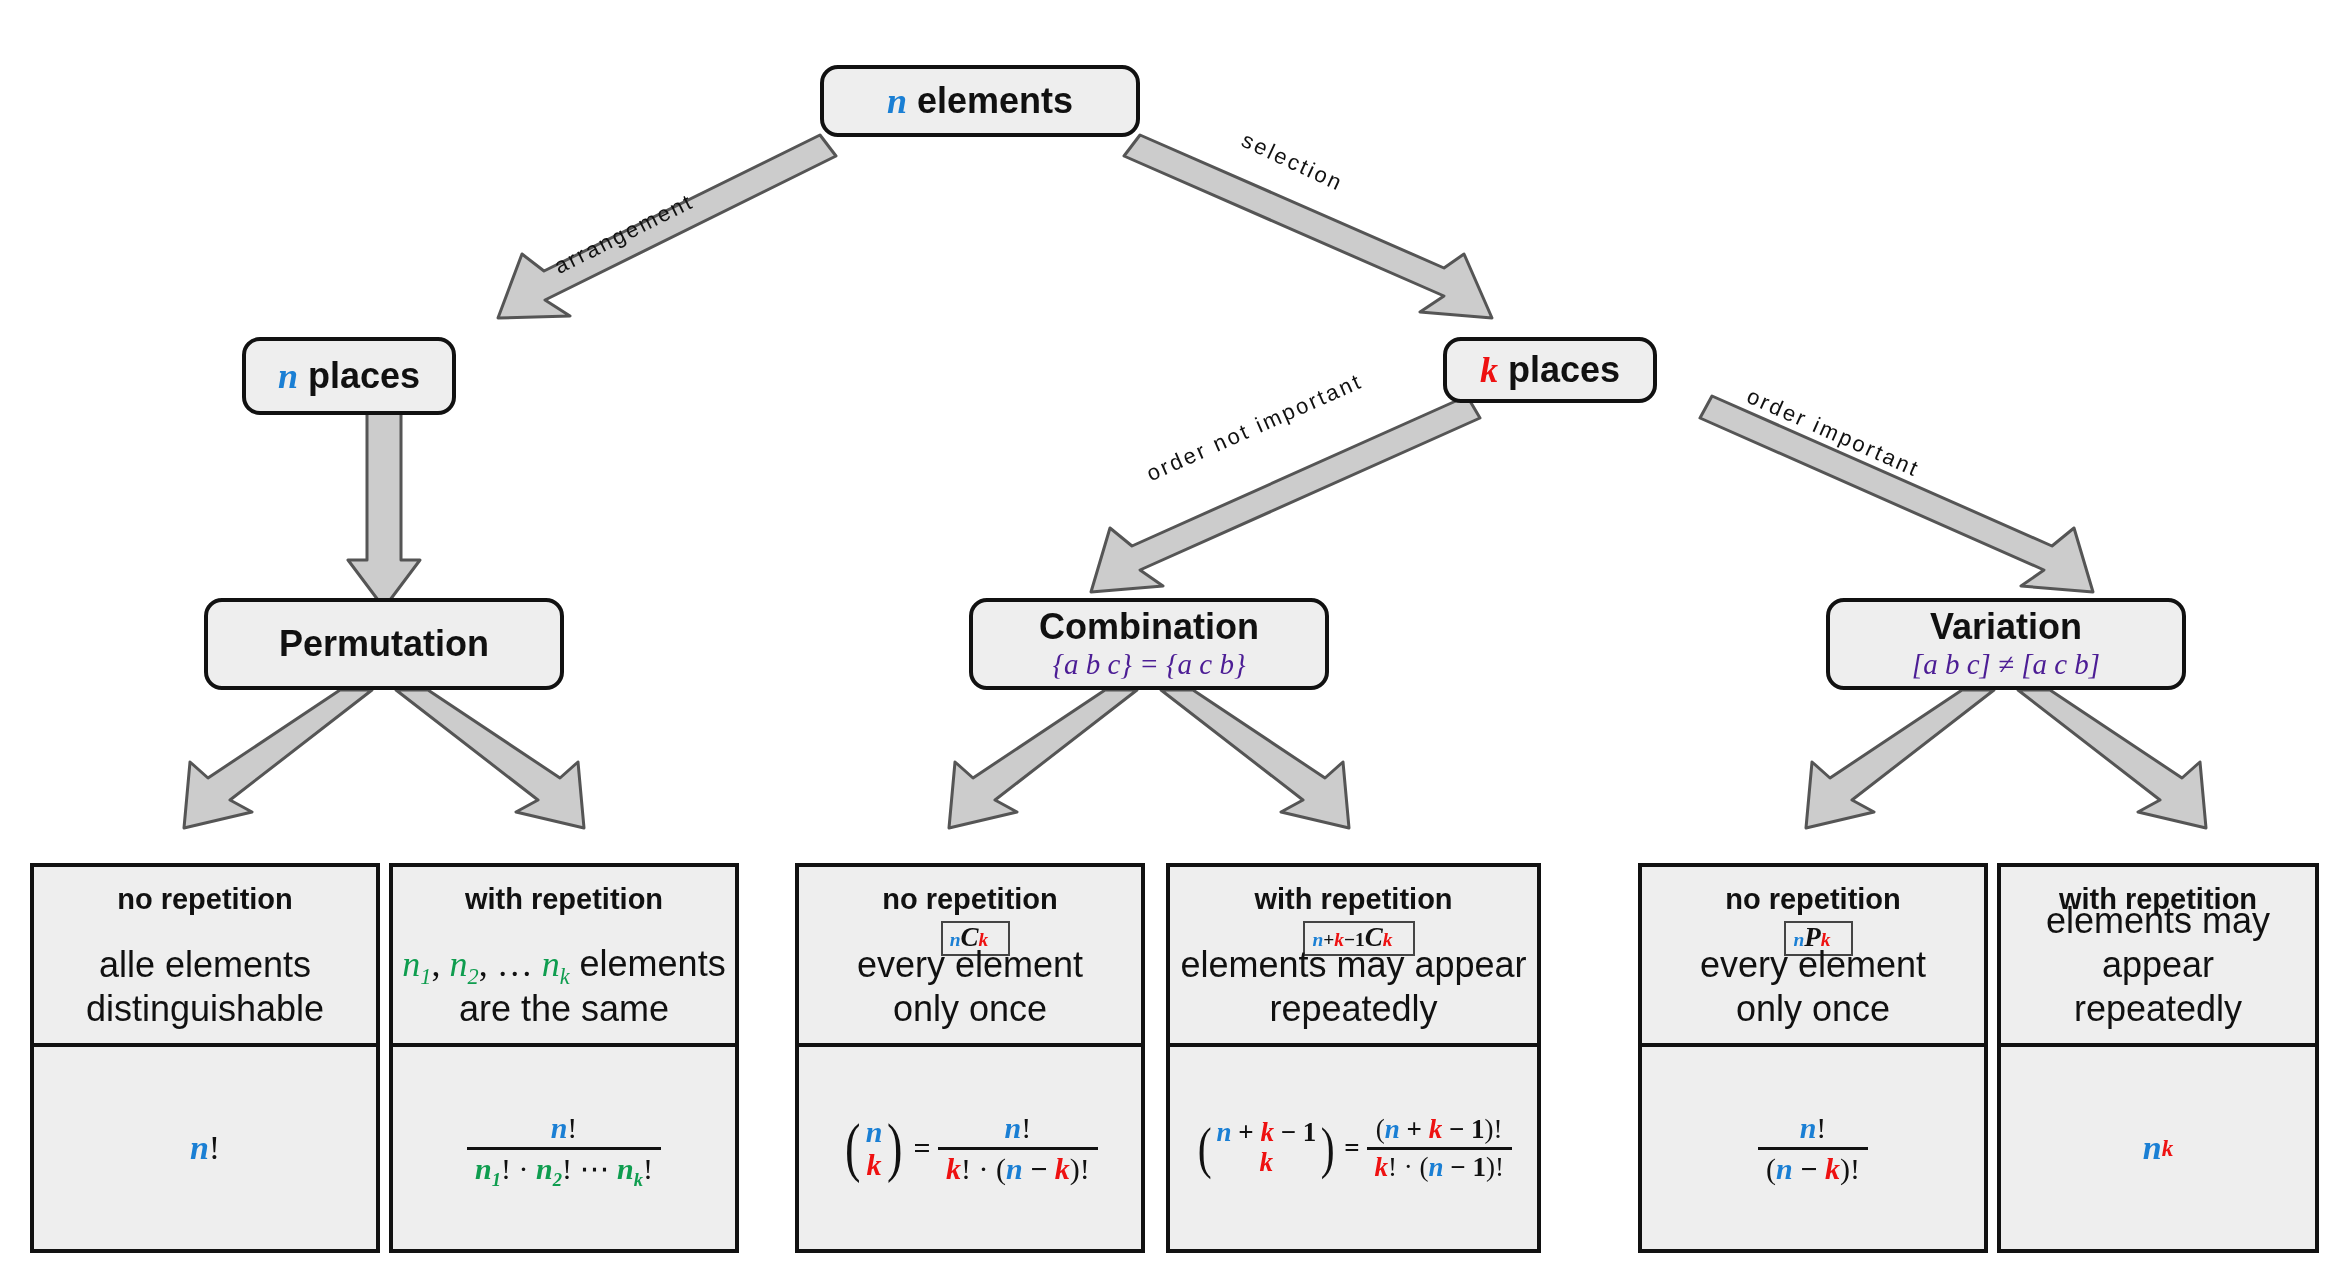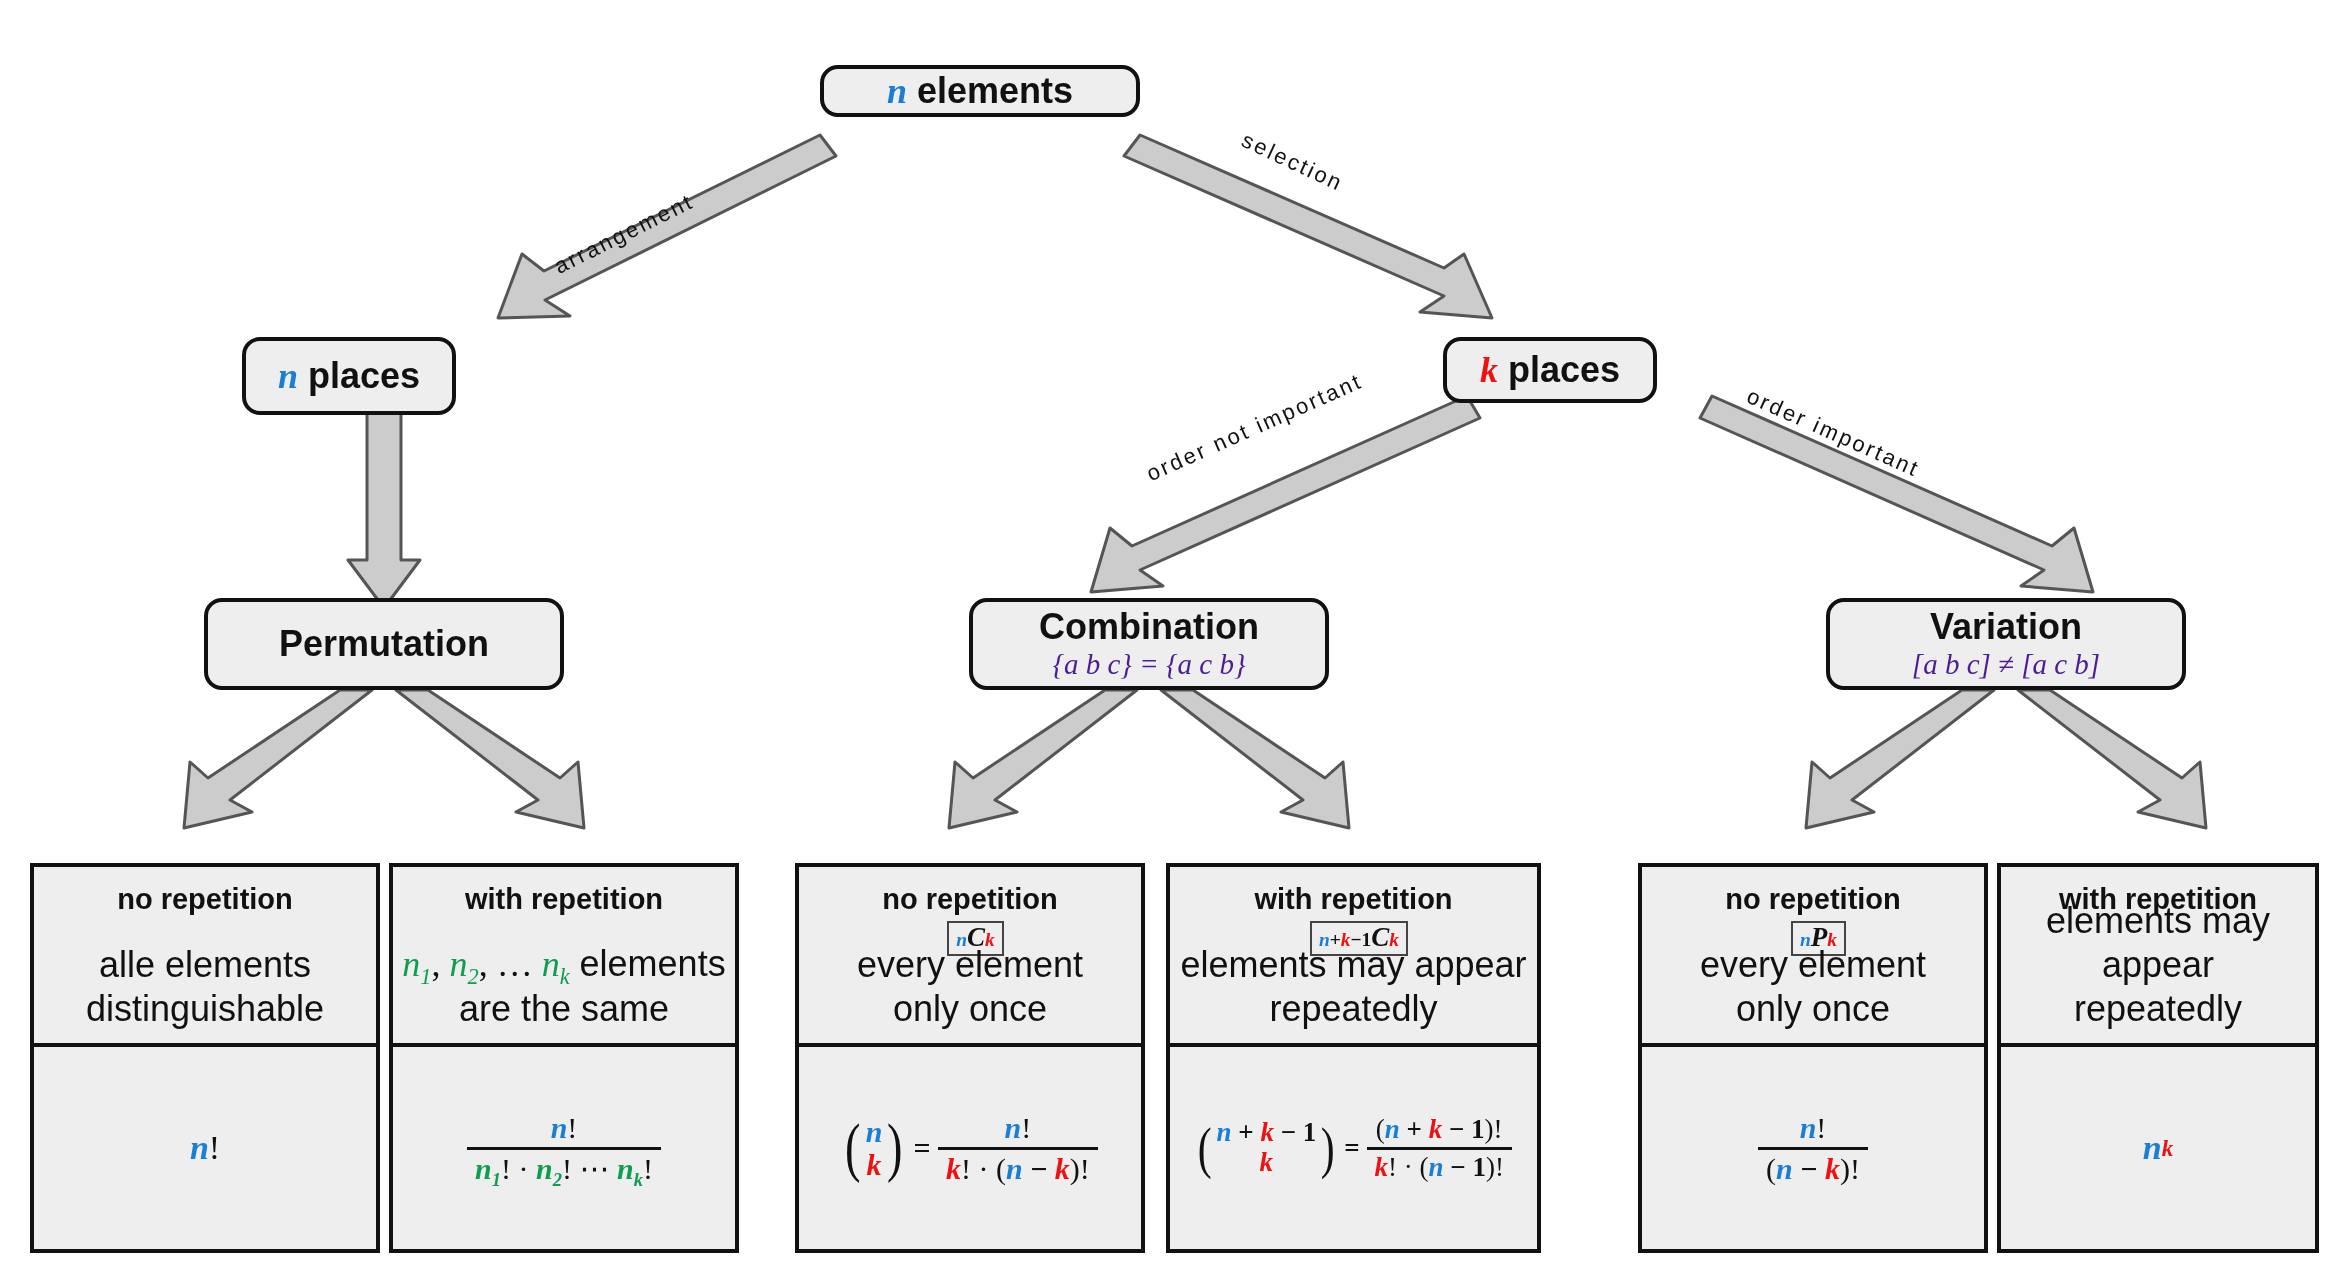--- a/index.html
+++ b/index.html
@@ -76,21 +76,21 @@
   .card-head {
     font-size: 29px;
     font-weight: bold;
     color: #111111;
     line-height: 1.15;
     white-space: nowrap;
   }
   .card-badge {
     margin-top: 5px;
     border: 2px solid #444444;
-    padding: 1px 7px 3px 7px;
+    padding: 1px 20px 3px 7px;
     background: #eeeeee;
     line-height: 1;
     margin-left: 11px;
   }
   .card-desc {
     position: absolute;
     left: 0; right: 0;
     bottom: 12px;
     font-size: 36px;
     color: #111111;
@@ -207,21 +207,21 @@
   </svg>
 
   <div class="edge-label" style="left:556px; top:255px; transform: rotate(-26.5deg);">arrangement</div>
 
   <div class="edge-label" style="left:1243px; top:126px; transform: rotate(25deg);">selection</div>
 
   <div class="edge-label" style="left:1148px; top:462px; transform: rotate(-24deg);">order not important</div>
 
   <div class="edge-label" style="left:1748px; top:382px; transform: rotate(24deg);">order important</div>
 
-  <div class="node" style="left:820px; top:65px; width:320px; height:52px;">
+  <div class="node" style="left:820px; top:65px; width:320px; height:72px;">
     <div class="node-title">
       <span class="mi mi-n">n</span><span> elements</span>
     </div>
   </div>
 
   <div class="node" style="left:242px; top:337px; width:214px; height:78px;">
     <div class="node-title">
       <span class="mi mi-n">n</span><span> places</span>
     </div>
   </div>

